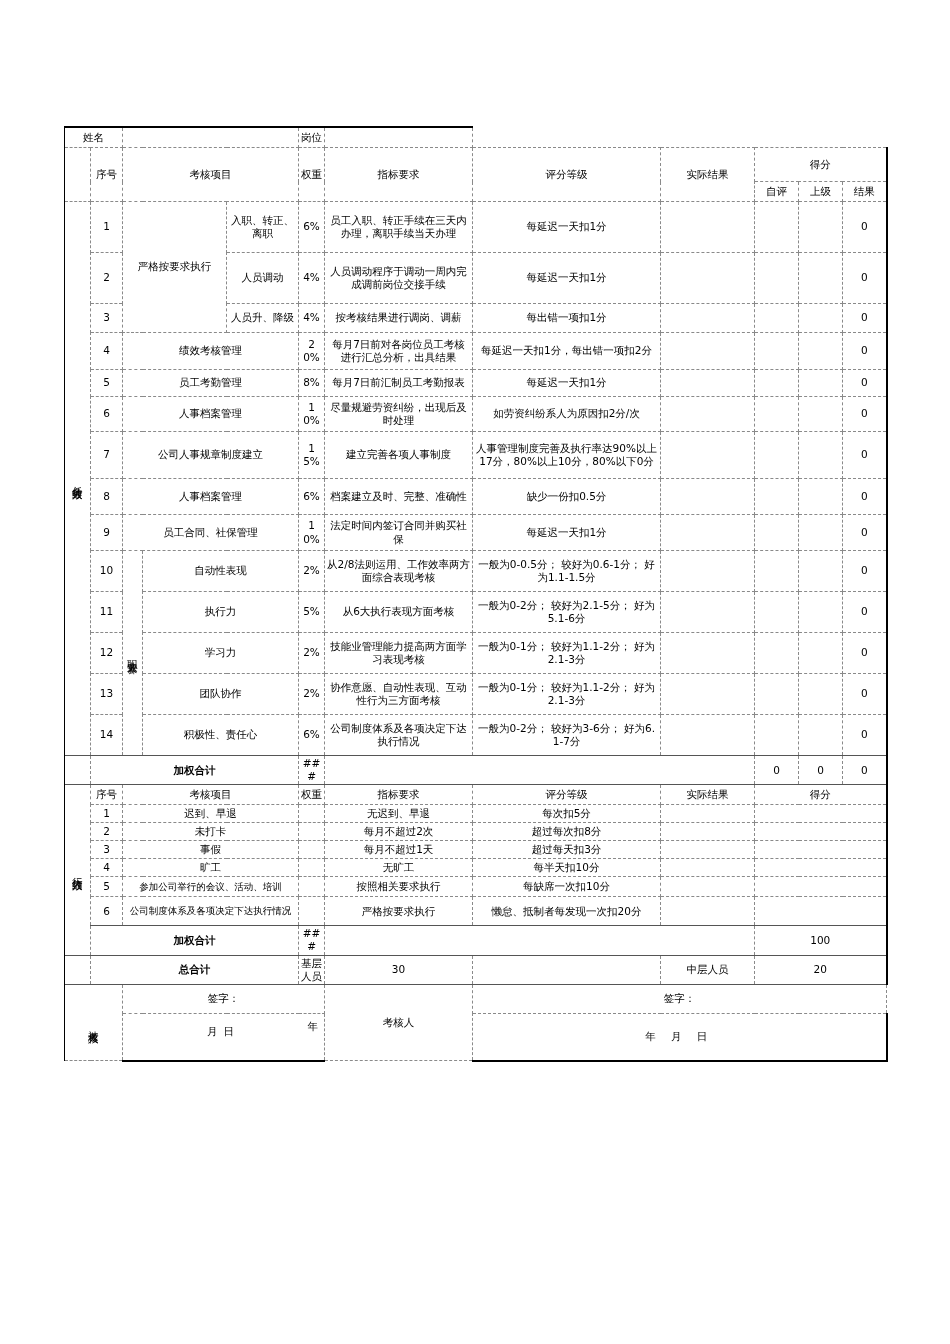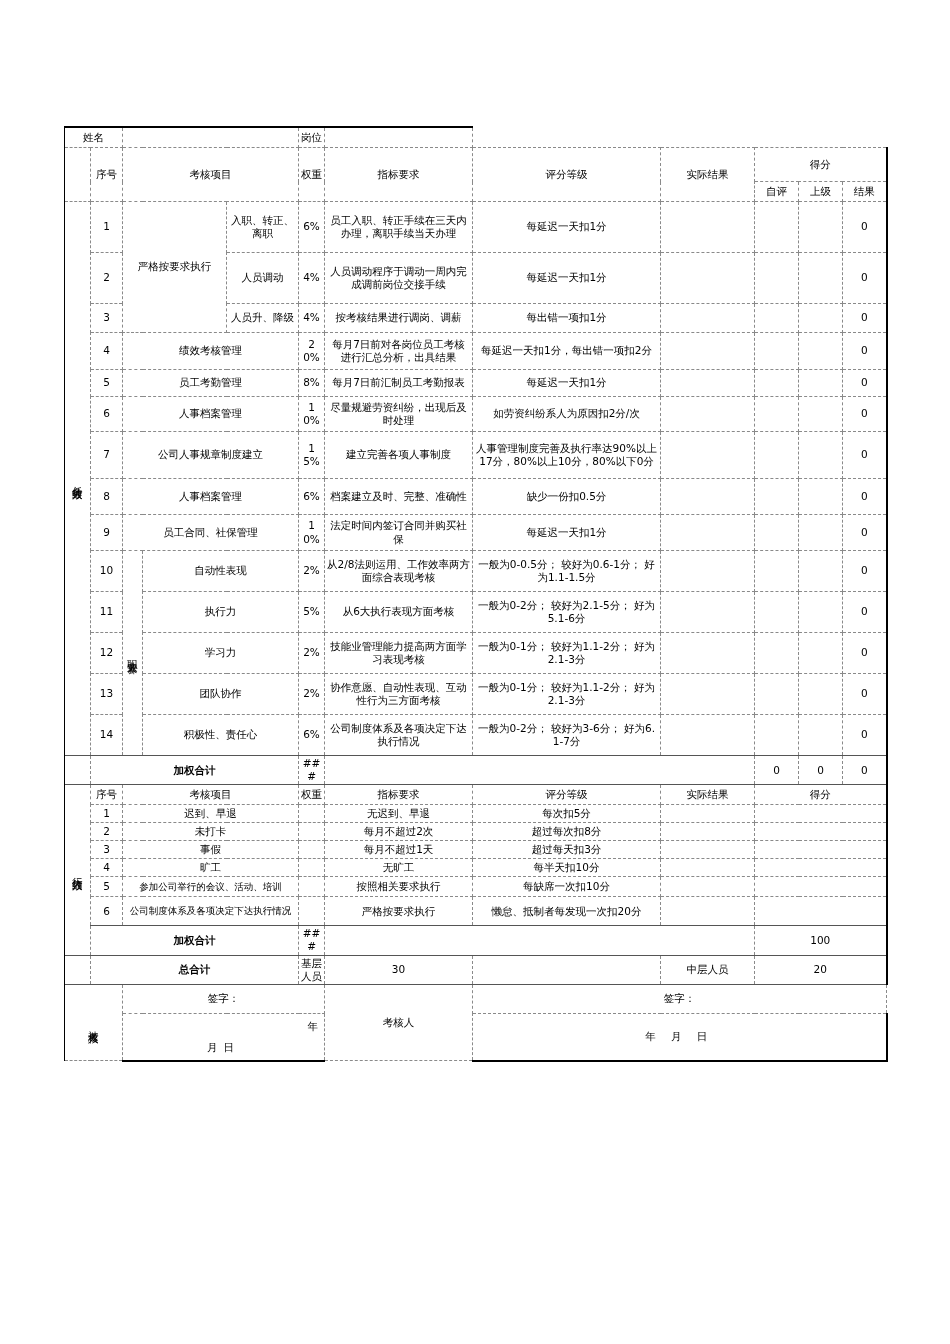--- a/index.html
+++ b/index.html
@@ -377,21 +377,21 @@
         <td class="outer-left solid-t" rowspan="2" colspan="2">
           <span class="vert">被考核人</span>
         </td>
         <td class="solid-t" colspan="4" style="height:26px">签字：</td>
         <td class="solid-t" rowspan="2">考核人</td>
         <td class="solid-t" colspan="5">签字：</td>
       </tr>
       <tr>
         <td class="outer-bottom" colspan="4" style="height:44px;position:relative">
           <span style="position:absolute;right:6px;top:6px">年</span>
-          <span style="position:absolute;left:50%;transform:translateX(-50%);bottom:6px;letter-spacing:6px">
+          <span style="position:absolute;left:50%;transform:translateX(-50%);bottom:22px;letter-spacing:6px">
             <span>月</span><span>日</span>
           </span>
         </td>
         <td class="outer-bottom outer-right" colspan="5" style="position:relative">
           <span style="letter-spacing:6px">年  月  日</span>
         </td>
       </tr>
 
     </tbody>
   </table>

